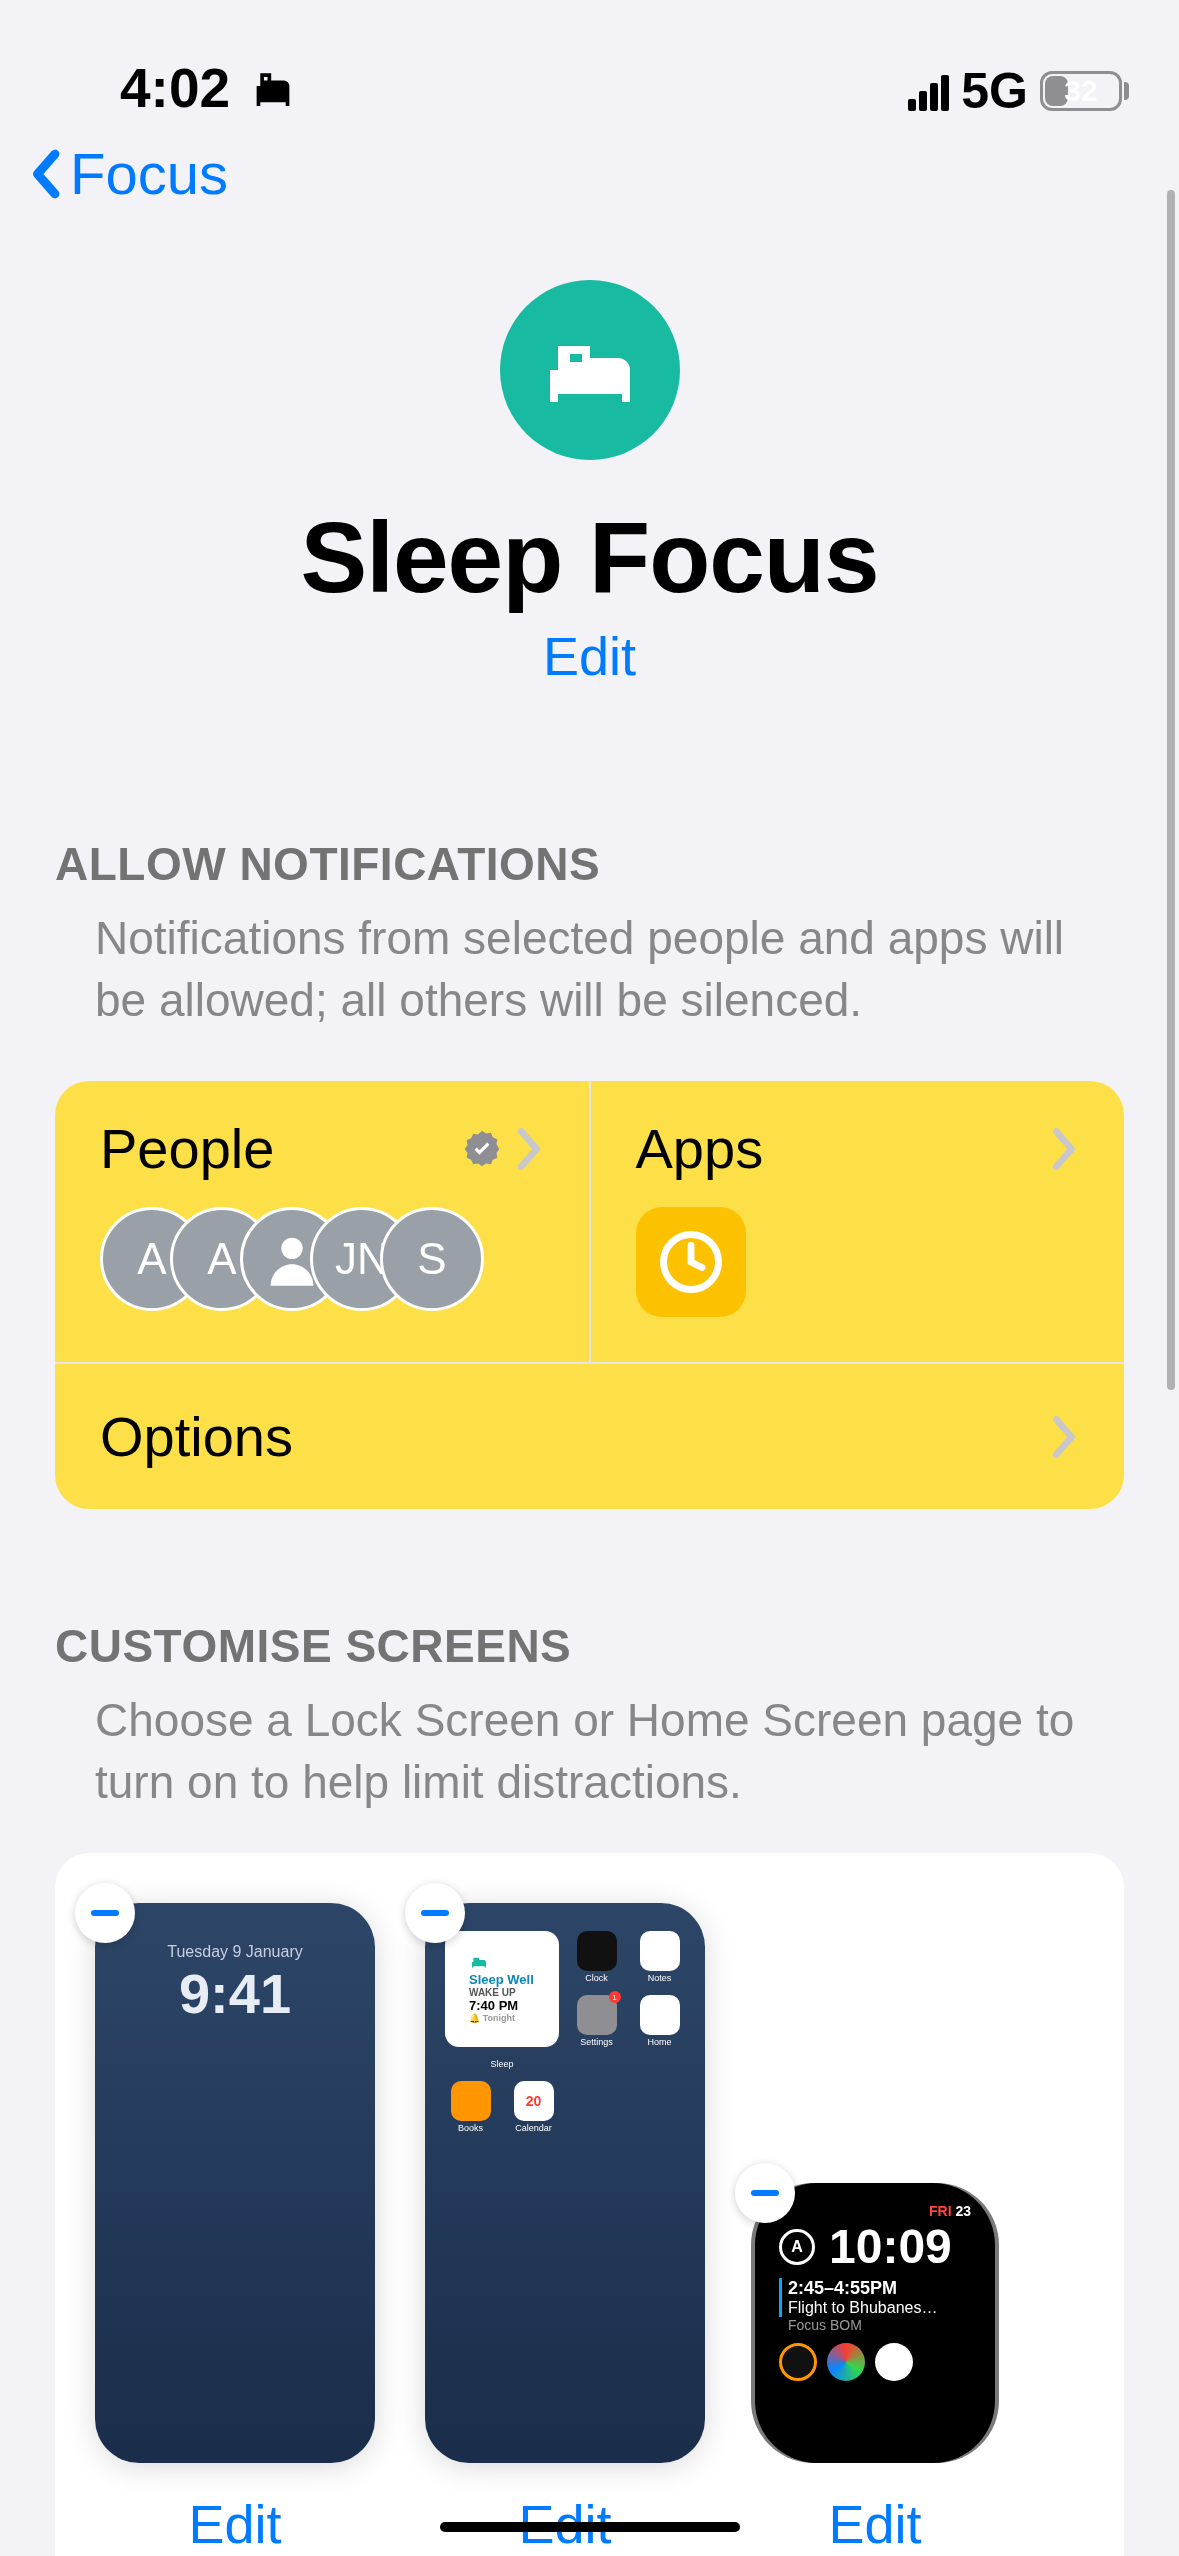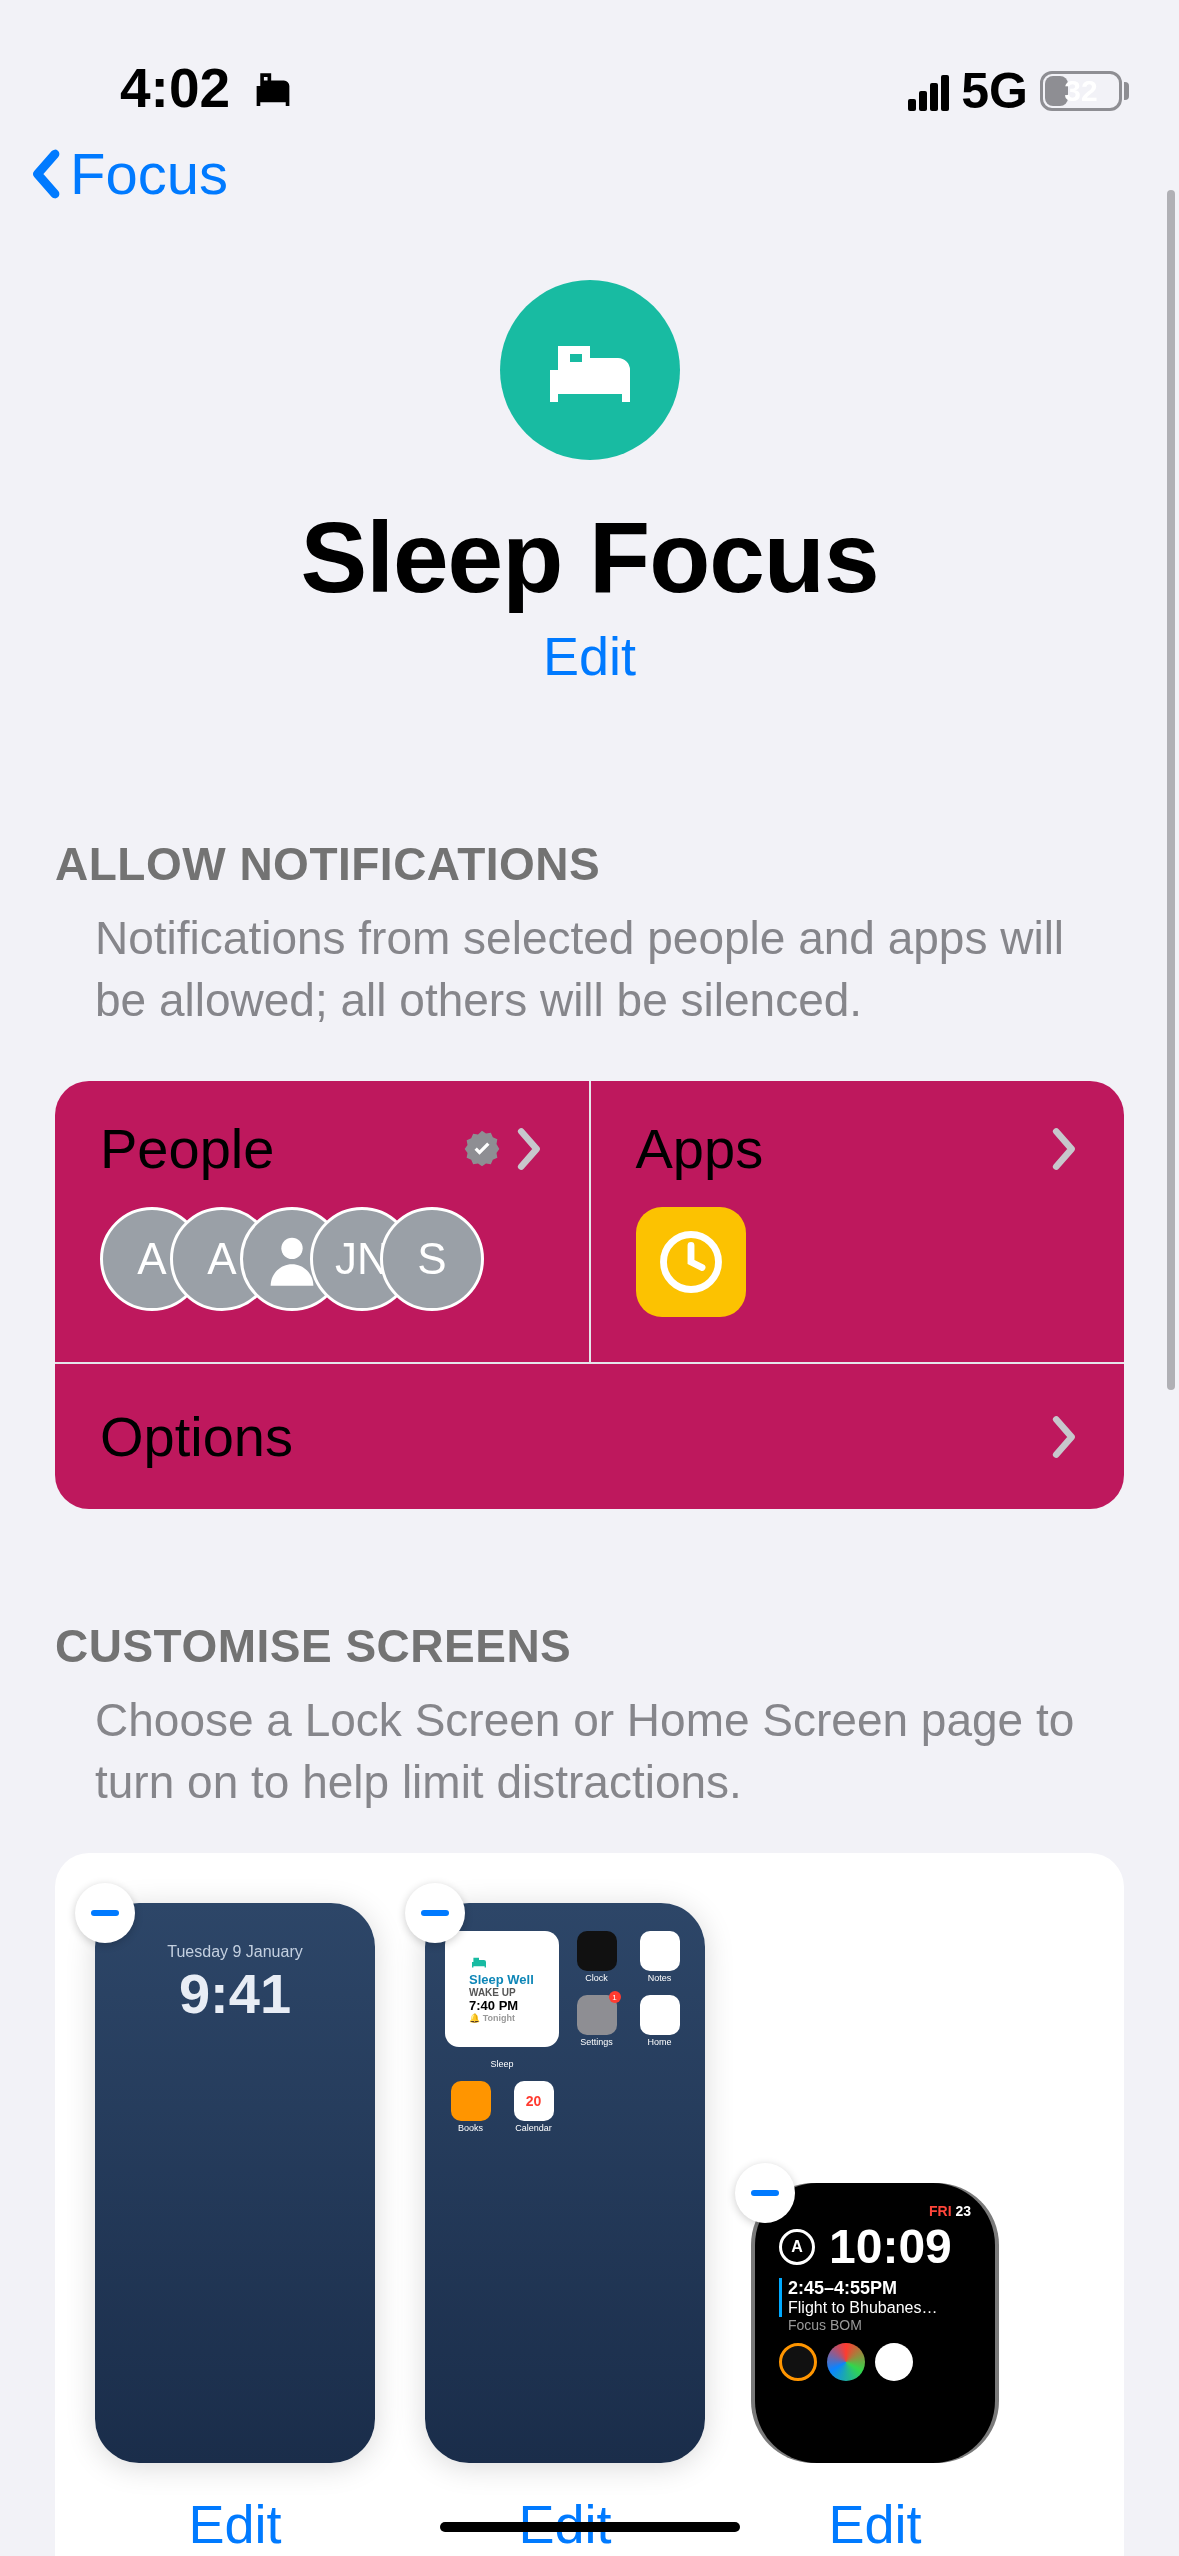--- a/index.html
+++ b/index.html
@@ -28,21 +28,21 @@
 
     .header { text-align:center; padding-top: 110px; }
     .big-icon { width: 180px; height: 180px; border-radius: 50%; background:#18bba2; margin: 0 auto; display:flex; align-items:center; justify-content:center; }
     .title { font-size: 100px; font-weight: 800; color:#000; margin-top: 40px; letter-spacing: -1px; }
     .edit-link { font-size: 54px; color:#007aff; margin-top: 10px; display:inline-block; }
 
     .section { padding: 0 55px; }
     .section-title { font-size: 46px; font-weight: 700; color:#737373; margin-top: 150px; letter-spacing: 0.5px; }
     .section-sub { font-size: 46px; color:#86868b; margin-top: 16px; line-height: 1.35; margin-left: 40px; }
 
-    .card { background:#be185d; border-radius: 34px; margin-top: 50px; overflow:hidden; }
+    .card { background:#fde047; border-radius: 34px; margin-top: 50px; overflow:hidden; }
     .split { display:flex; }
     .half { flex:1; padding: 35px 45px 45px; position:relative; }
     .half:first-child { border-right: 2px solid #e5e5ea; }
     .half-head { display:flex; align-items:center; gap: 14px; }
     .half-title { font-size: 56px; font-weight:400; color:#000; flex:1; }
 
     .avatar-row { display:flex; margin-top: 26px; }
     .avatar { width: 104px; height:104px; border-radius:50%; background: #9aa0a7; color:#fff; display:flex; align-items:center; justify-content:center; font-size:44px; font-weight:500; border: 3px solid #fff; margin-right:-34px; }
     .avatar svg { width: 64px; height:64px; fill:#fff; }
 

